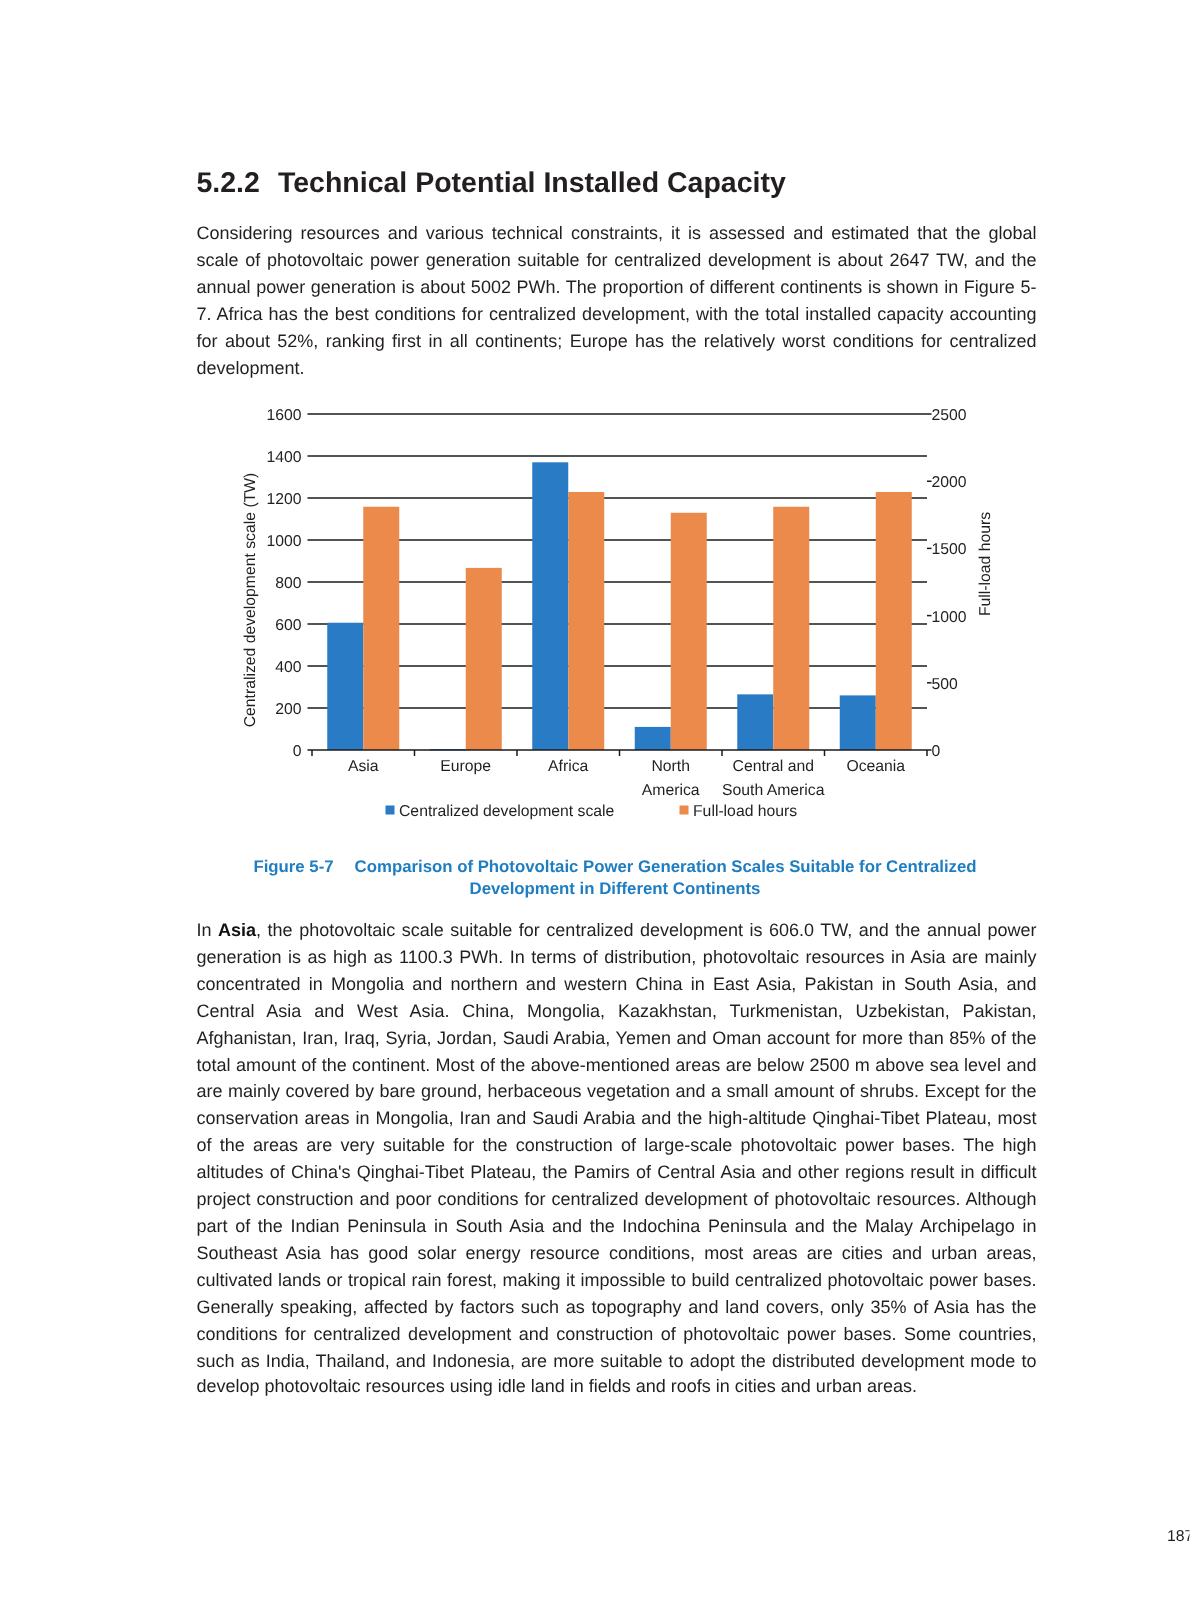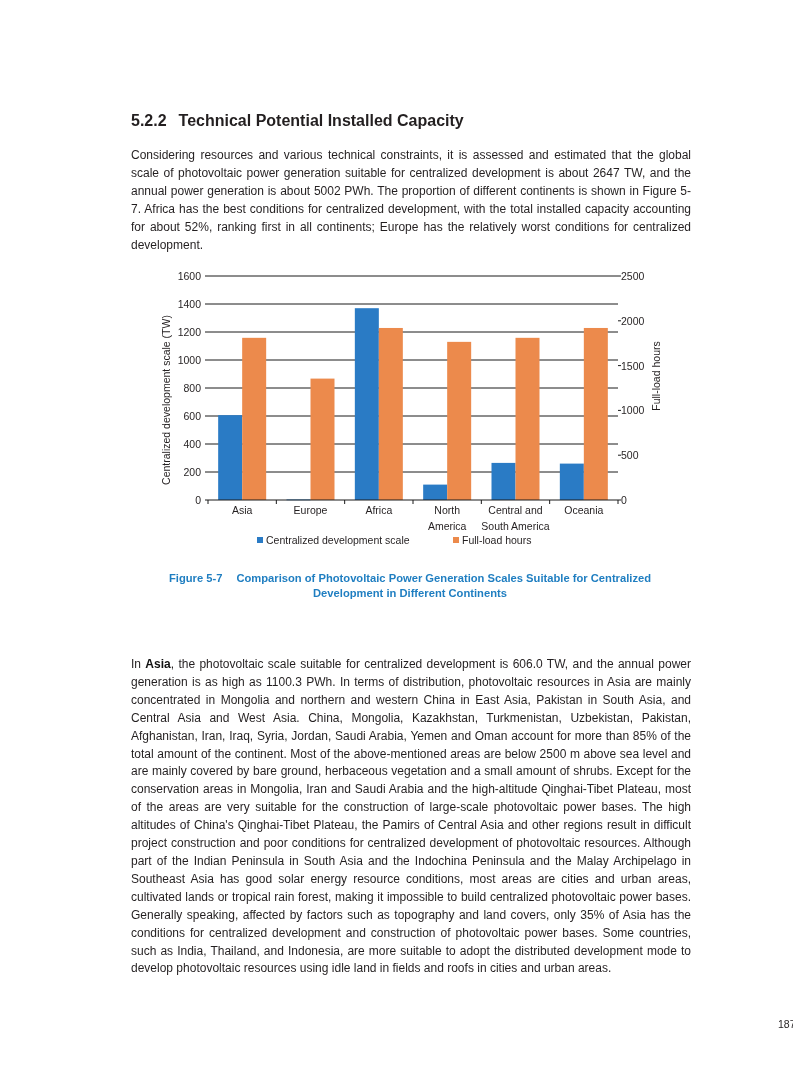--- a/index.html
+++ b/index.html
@@ -1,23 +1,23 @@
 <!DOCTYPE html>
 <html><head>
 <meta charset="utf-8">
 <style>
   html, body { margin: 0; padding: 0; background: #ffffff; }
   body { width: 793px; height: 1077px; position: relative; overflow: hidden;
          font-family: "Liberation Sans", sans-serif; color: #231f20; }
-  .heading { position: absolute; left: 131px; top: 112px; font-size: 16px; font-weight: bold; color: #231f20; }
+  .heading { position: absolute; left: 131px; top: 112px; font-size: 19px; font-weight: bold; color: #231f20; }
   .heading .num { margin-right: 12px; }
   .para { position: absolute; left: 131px; width: 560px; font-size: 12px; line-height: 17.9px;
           text-align: justify; color: #231f20; margin: 0; }
   #para1 { top: 147px; }
-  #para2 { top: 612px; margin-top: 44px; }
+  #para2 { top: 612px; }
   .para .bold { font-weight: bold; color: #111; }
   #chart { position: absolute; left: 150px; top: 262px; }
   .caption { position: absolute; left: 140px; width: 540px; top: 571px; text-align: center;
              font-size: 11.2px; line-height: 14.5px; font-weight: bold; color: #1f7ec1; }
   .caption .fig { margin-right: 14px; }
   .page-number { position: absolute; left: 778px; top: 1018px; font-size: 10.5px; color: #231f20; }
   svg text { font-family: "Liberation Sans", sans-serif; }
 </style>
 </head>
 <body>

